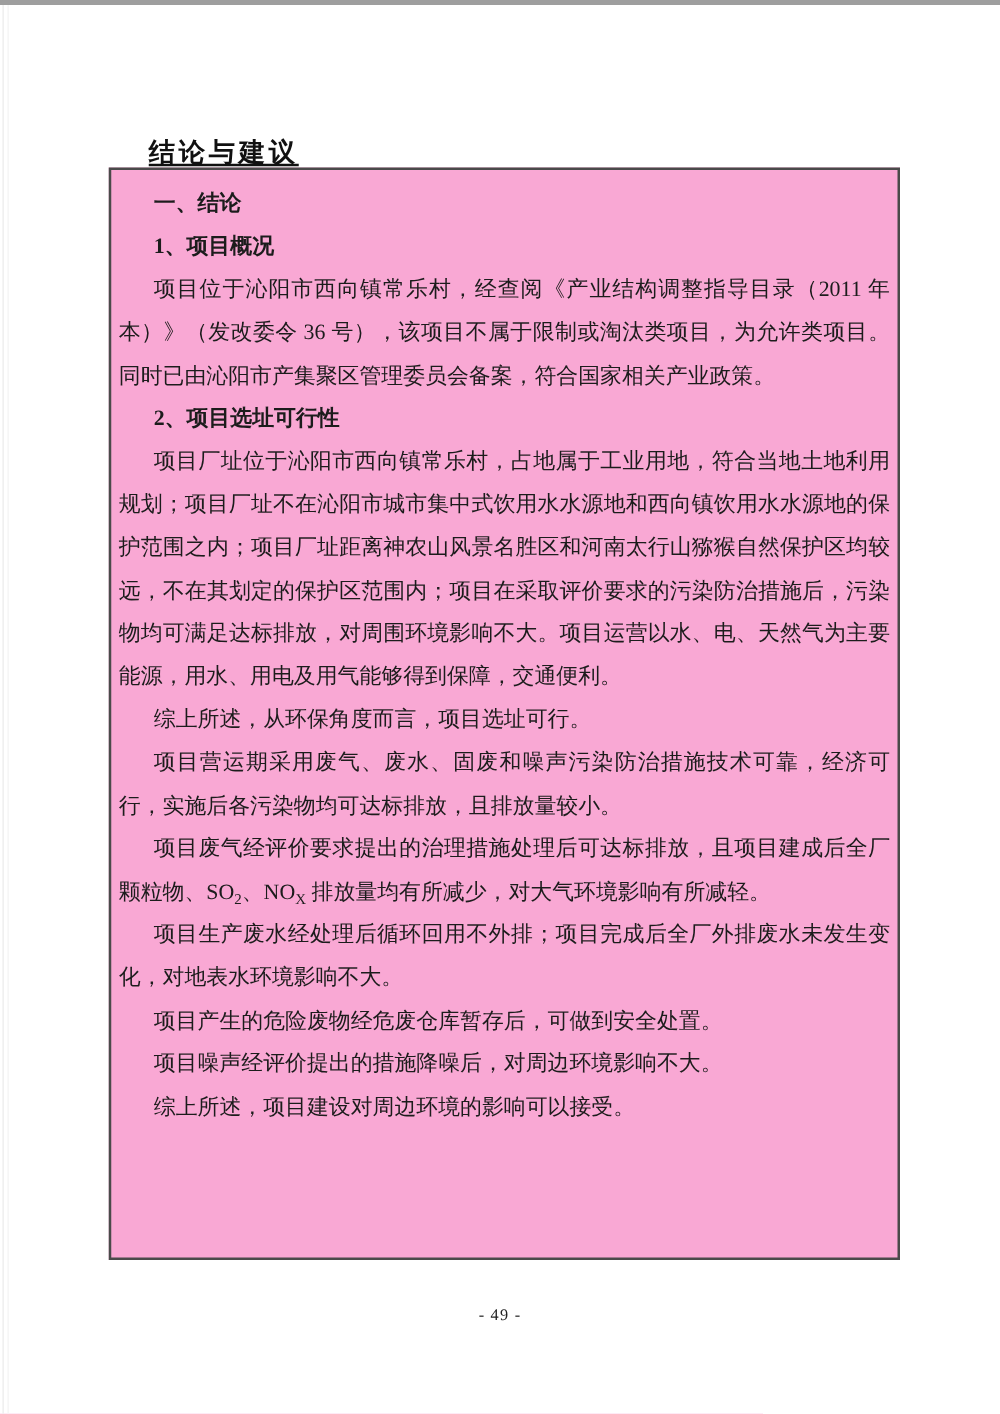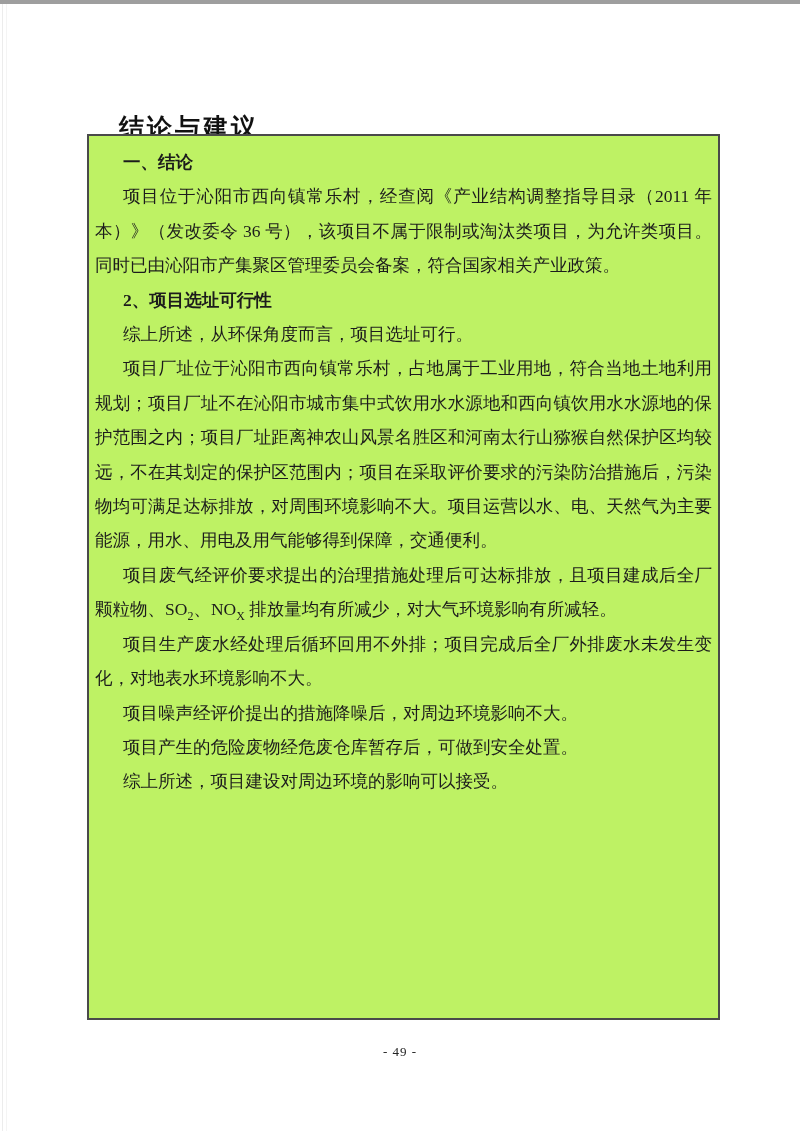--- a/index.html
+++ b/index.html
@@ -20,31 +20,31 @@
     position: absolute; top: 4px; left: 2px;
     width: 1px; height: 1127px; background: #ececec;
   }
   .scan-left-line-2 {
     position: absolute; top: 4px; left: 6px;
     width: 1px; height: 1127px; background: #f4f4f4;
   }
   .page-title {
     position: absolute; left: 119px; top: 94px;
     font-family: "Liberation Sans", "DejaVu Sans", sans-serif;
-    font-weight: bold; font-size: 25px; letter-spacing: 3px;
+    font-weight: bold; font-size: 21px; letter-spacing: 3px;
     color: #111111;
     text-decoration: underline;
   }
   .content-box {
     position: absolute; left: 87px; top: 134px;
     width: 617px; height: 861px;
     border: 2px solid #4a4a4a;
-    padding: 9px 6px 12px 6px;
+    padding: 9px 6px 0 6px;
     overflow: hidden;
-    background: #bef264;
+    background: #f9a8d4;
   }
   .sec {
     margin: 0;
     font-size: 17.5px;
     line-height: 34.4px;
     text-align: justify;
   }
   .sec.section-heading,
   .sec.sub-heading {
     font-weight: bold;
@@ -64,24 +64,26 @@
 <body>
 
 <div class="scan-top-edge"></div>
 <div class="scan-left-line-1"></div>
 <div class="scan-left-line-2"></div>
 
 <h1 class="page-title">结论与建议</h1>
 
 <div class="content-box">
   <p class="sec section-heading">一、结论</p>
+  <p class="sec sub-heading">1、项目概况</p>
   <p class="sec paragraph">项目位于沁阳市西向镇常乐村，经查阅《产业结构调整指导目录（2011 年本）》（发改委令 36 号），该项目不属于限制或淘汰类项目，为允许类项目。同时已由沁阳市产集聚区管理委员会备案，符合国家相关产业政策。</p>
   <p class="sec sub-heading">2、项目选址可行性</p>
+  <p class="sec paragraph">项目厂址位于沁阳市西向镇常乐村，占地属于工业用地，符合当地土地利用规划；项目厂址不在沁阳市城市集中式饮用水水源地和西向镇饮用水水源地的保护范围之内；项目厂址距离神农山风景名胜区和河南太行山猕猴自然保护区均较远，不在其划定的保护区范围内；项目在采取评价要求的污染防治措施后，污染物均可满足达标排放，对周围环境影响不大。项目运营以水、电、天然气为主要能源，用水、用电及用气能够得到保障，交通便利。</p>
   <p class="sec paragraph">综上所述，从环保角度而言，项目选址可行。</p>
-  <p class="sec paragraph">项目厂址位于沁阳市西向镇常乐村，占地属于工业用地，符合当地土地利用规划；项目厂址不在沁阳市城市集中式饮用水水源地和西向镇饮用水水源地的保护范围之内；项目厂址距离神农山风景名胜区和河南太行山猕猴自然保护区均较远，不在其划定的保护区范围内；项目在采取评价要求的污染防治措施后，污染物均可满足达标排放，对周围环境影响不大。项目运营以水、电、天然气为主要能源，用水、用电及用气能够得到保障，交通便利。</p>
+  <p class="sec paragraph">项目营运期采用废气、废水、固废和噪声污染防治措施技术可靠，经济可行，实施后各污染物均可达标排放，且排放量较小。</p>
   <p class="sec paragraph"><span>项目废气经评价要求提出的治理措施处理后可达标排放，且项目建成后全厂颗粒物、SO</span><sub>2</sub><span>、NO</span><sub>X</sub><span> 排放量均有所减少，对大气环境影响有所减轻。</span></p>
   <p class="sec paragraph">项目生产废水经处理后循环回用不外排；项目完成后全厂外排废水未发生变化，对地表水环境影响不大。</p>
+  <p class="sec paragraph">项目产生的危险废物经危废仓库暂存后，可做到安全处置。</p>
   <p class="sec paragraph">项目噪声经评价提出的措施降噪后，对周边环境影响不大。</p>
-  <p class="sec paragraph">项目产生的危险废物经危废仓库暂存后，可做到安全处置。</p>
   <p class="sec paragraph">综上所述，项目建设对周边环境的影响可以接受。</p>
 </div>
 
 <div class="page-number">- 49 -</div>
 
 </body></html>

